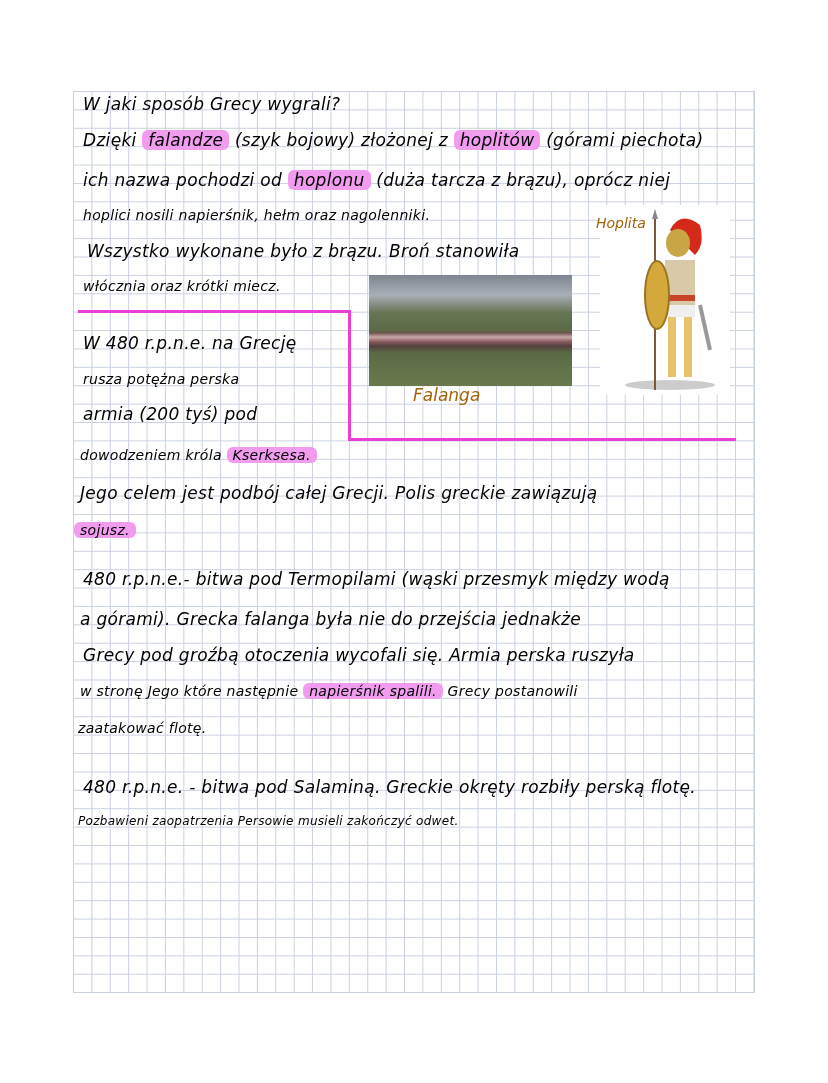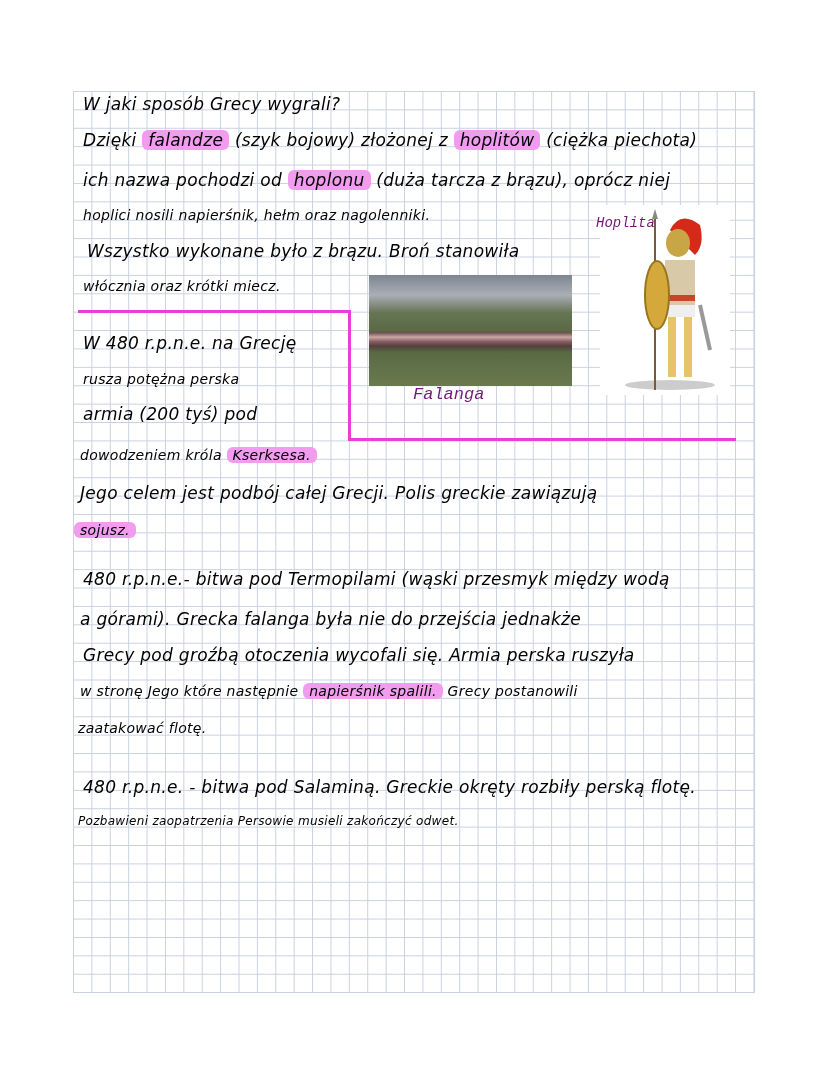--- a/index.html
+++ b/index.html
@@ -15,31 +15,31 @@
   .line { position:absolute; font-family:"DejaVu Sans", sans-serif; font-size:17px; color:#000000;
           white-space:nowrap; letter-spacing:0.3px; font-style:italic; }
   .small { font-size:14px; }
   .hl { background:#f19cef; border-radius:6px; padding:0 6px; }
   .pink-h { position:absolute; background:#ea3fd6; height:3px; }
   .pink-v { position:absolute; background:#ea3fd6; width:3px; }
   .img { position:absolute; }
   .phalanx { left:369px; top:275px; width:203px; height:111px;
     background:linear-gradient(to bottom, #7d8590 0%, #a9afb6 18%, #8a8f86 26%, #667553 34%, #5b6a45 50%, #6d5450 52%, #c9a9a6 56%, #8a5c60 60%, #53413e 64%, #5a6a44 70%, #6a7a4e 100%); }
   .hoplite { left:600px; top:205px; width:130px; height:190px; background:#fff; }
-  .caption { position:absolute; font-size:17px; font-style:italic; color:#701a75;font-family:Liberation Mono, monospace; }
+  .caption { position:absolute; font-size:17px; font-style:italic; color:#a16207; }
 </style>
 </head>
 <body>
 
 <div class="sheet"></div>
 
 <div class="line" style="left:83px;top:94px;">W jaki sposób Grecy wygrali?</div>
 
 <div class="line" style="left:83px;top:130px;">
-  <span>Dzięki </span><span class="hl">falandze</span><span> (szyk bojowy) złożonej z </span><span class="hl">hoplitów</span><span> (ciężka piechota)</span>
+  <span>Dzięki </span><span class="hl">falandze</span><span> (szyk bojowy) złożonej z </span><span class="hl">hoplitów</span><span> (górami piechota)</span>
 </div>
 
 <div class="line" style="left:83px;top:170px;">
   <span>ich nazwa pochodzi od </span><span class="hl">hoplonu</span><span> (duża tarcza z brązu), oprócz niej</span>
 </div>
 
 <div class="line small" style="left:83px;top:207px;">hoplici nosili napierśnik, hełm oraz nagolenniki.</div>
 <div class="line" style="left:71px;top:241px;margin-left:16px;">Wszystko wykonane było z brązu. Broń stanowiła</div>
 <div class="line small" style="left:83px;top:278px;">włócznia oraz krótki miecz.</div>
 

